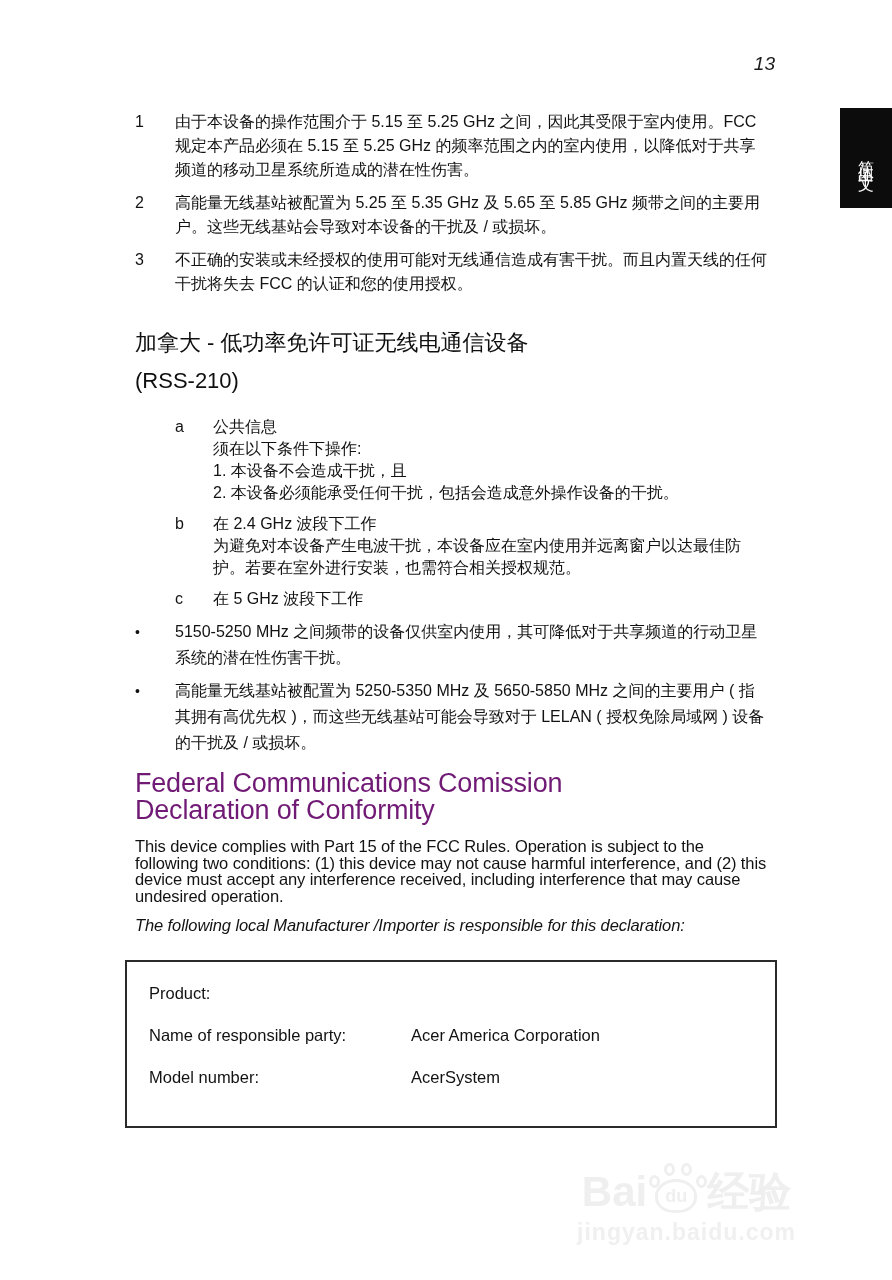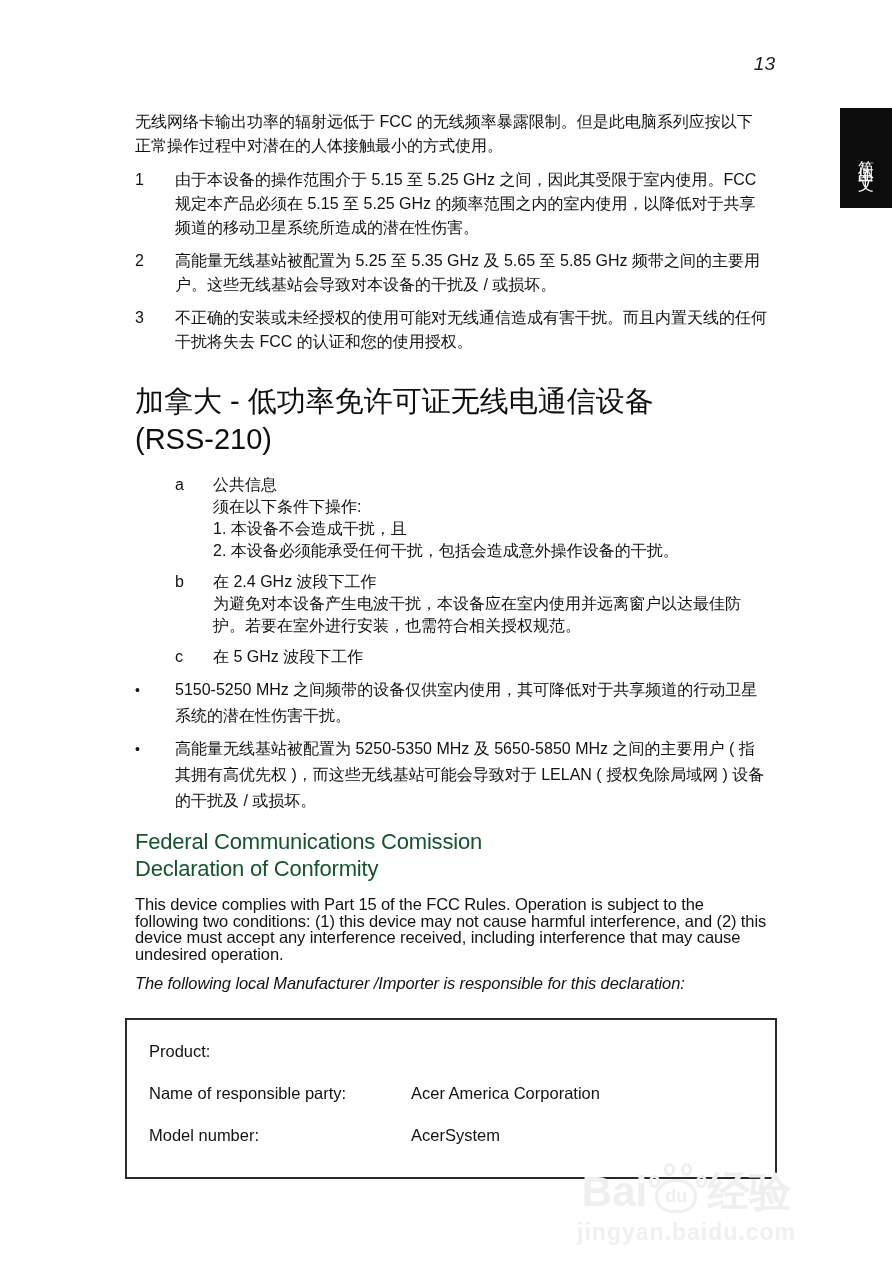--- a/index.html
+++ b/index.html
@@ -47,33 +47,33 @@
     width: 632px;
   }
   .h-zh {
     font-size: 28px;
     font-weight: 400;
     line-height: 38px;
     color: #0f0f0f;
     margin-bottom: 16px;
   }
   .h-zh2 {
-    font-size: 29px;
+    font-size: 22px;
     font-weight: 400;
     line-height: 38px;
     color: #0f0f0f;
     margin-top: 28px;
     margin-bottom: 16px;
     white-space: pre-line;
   }
   .h-en {
-    font-size: 22px;
+    font-size: 27px;
     font-weight: 400;
     line-height: 27px;
-    color: #14532d;
+    color: #701a75;
     margin-top: 14px;
     margin-bottom: 14px;
     white-space: pre-line;
     letter-spacing: -0.2px;
   }
   .p-zh {
     font-size: 16px;
     line-height: 24px;
     margin-bottom: 10px;
   }
@@ -95,21 +95,21 @@
     line-height: 16.5px;
     margin-bottom: 10px;
     letter-spacing: -0.1px;
   }
   .p-en.follow { margin-top: 13px; font-style: italic; }
   .info-table {
     margin-top: 26px;
     margin-left: -10px;
     width: 652px;
     border: 2px solid #2a2a2a;
-    padding: 10px 0 21px 0;
+    padding: 10px 0 28px 0;
     background: #ffffff;
   }
   .info-row {
     display: flex;
     padding: 11px 20px 11px 22px;
     font-size: 16.5px;
     line-height: 20px;
   }
   .info-row .label { flex: 0 0 262px; }
   .info-row .value { flex: 1; }
@@ -178,21 +178,20 @@
 
   <div class="page-number">13</div>
 
   <div class="lang-tab">
     <span class="vtext">简体中文</span>
   </div>
 
   <div class="content">
 
 
-    <p class="p-zh">无线网络卡输出功率的辐射远低于 FCC 的无线频率暴露限制。但是此电脑系列应按以下正常操作过程中对潜在的人体接触最小的方式使用。</p>
 
     <div class="list-item">
       <span class="marker">1</span>
       <span class="txt">由于本设备的操作范围介于 5.15 至 5.25 GHz 之间，因此其受限于室内使用。FCC 规定本产品必须在 5.15 至 5.25 GHz 的频率范围之内的室内使用，以降低对于共享频道的移动卫星系统所造成的潜在性伤害。</span>
     </div>
     <div class="list-item">
       <span class="marker">2</span>
       <span class="txt">高能量无线基站被配置为 5.25 至 5.35 GHz 及 5.65 至 5.85 GHz 频带之间的主要用户。这些无线基站会导致对本设备的干扰及 / 或损坏。</span>
     </div>
     <div class="list-item">

